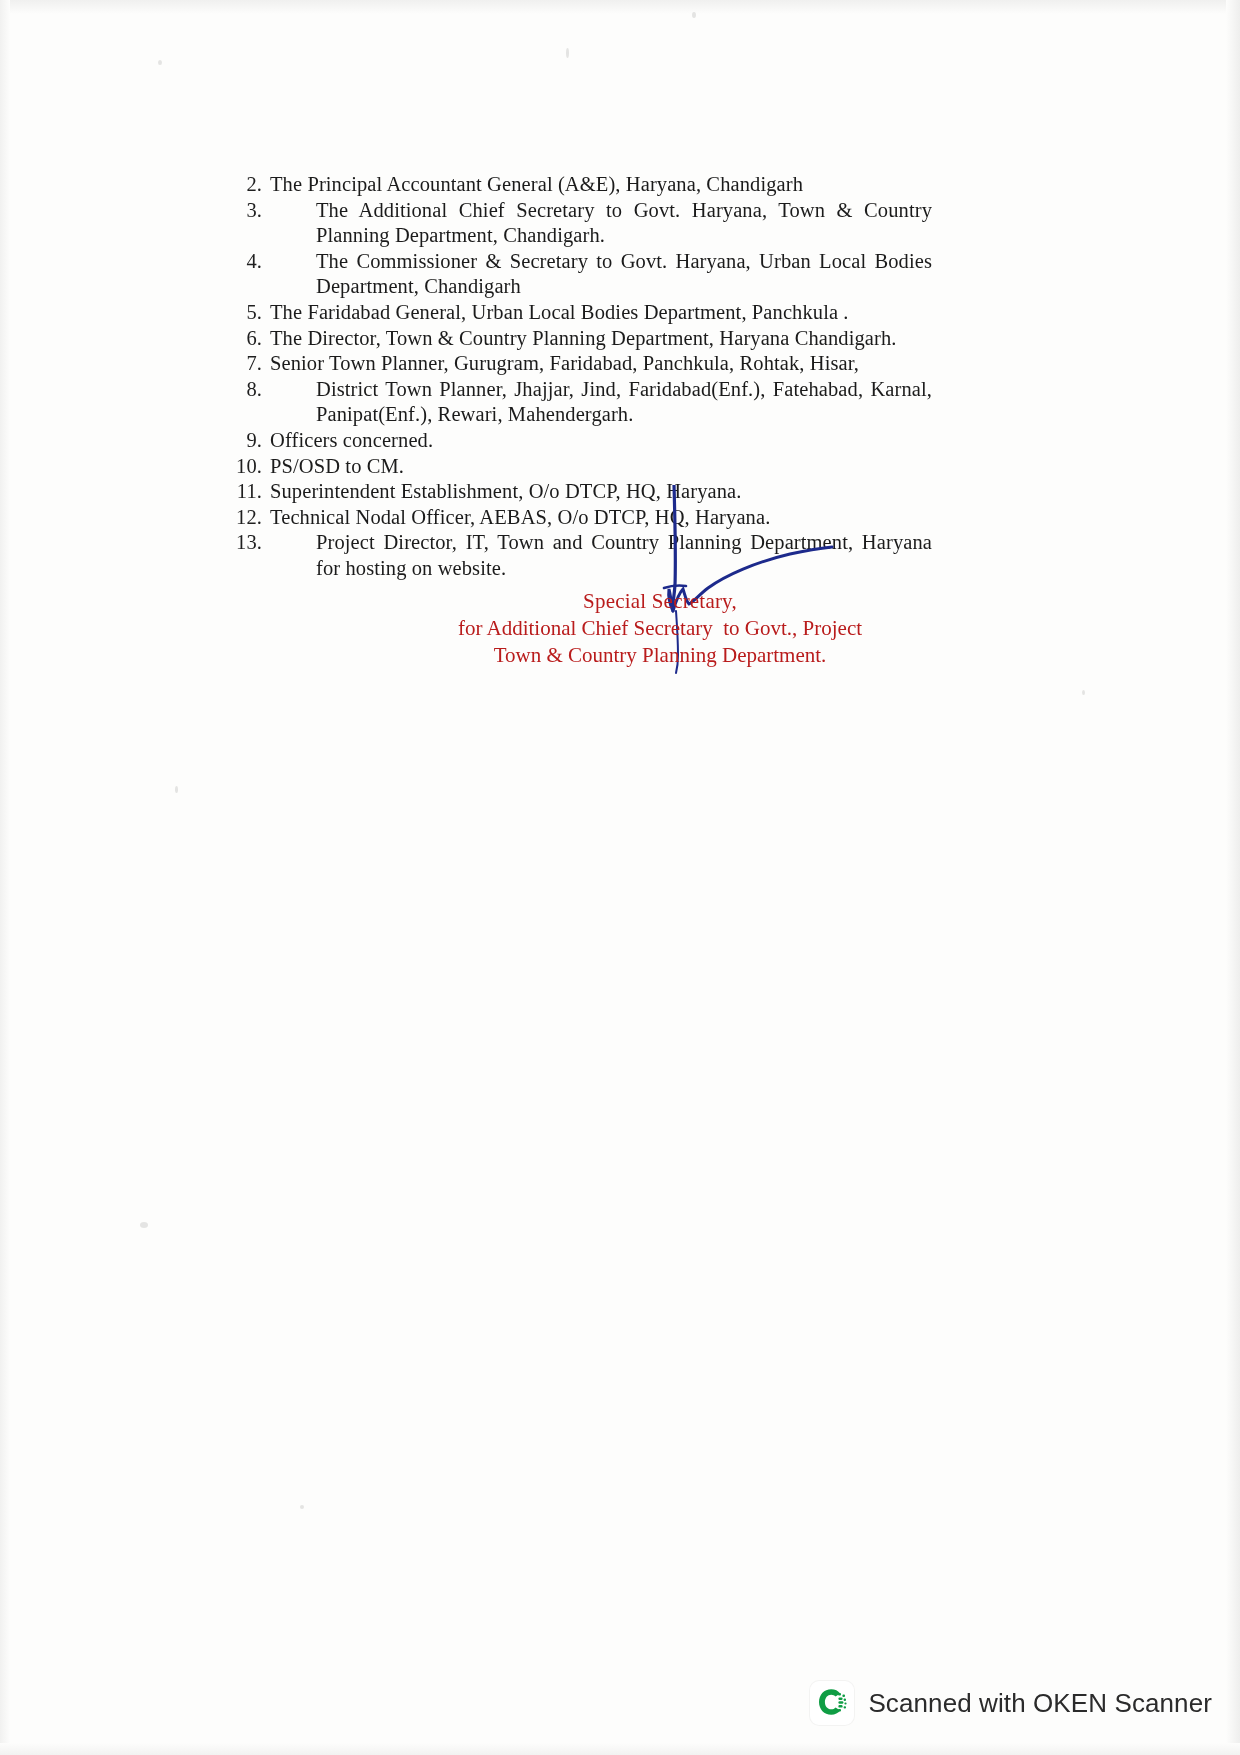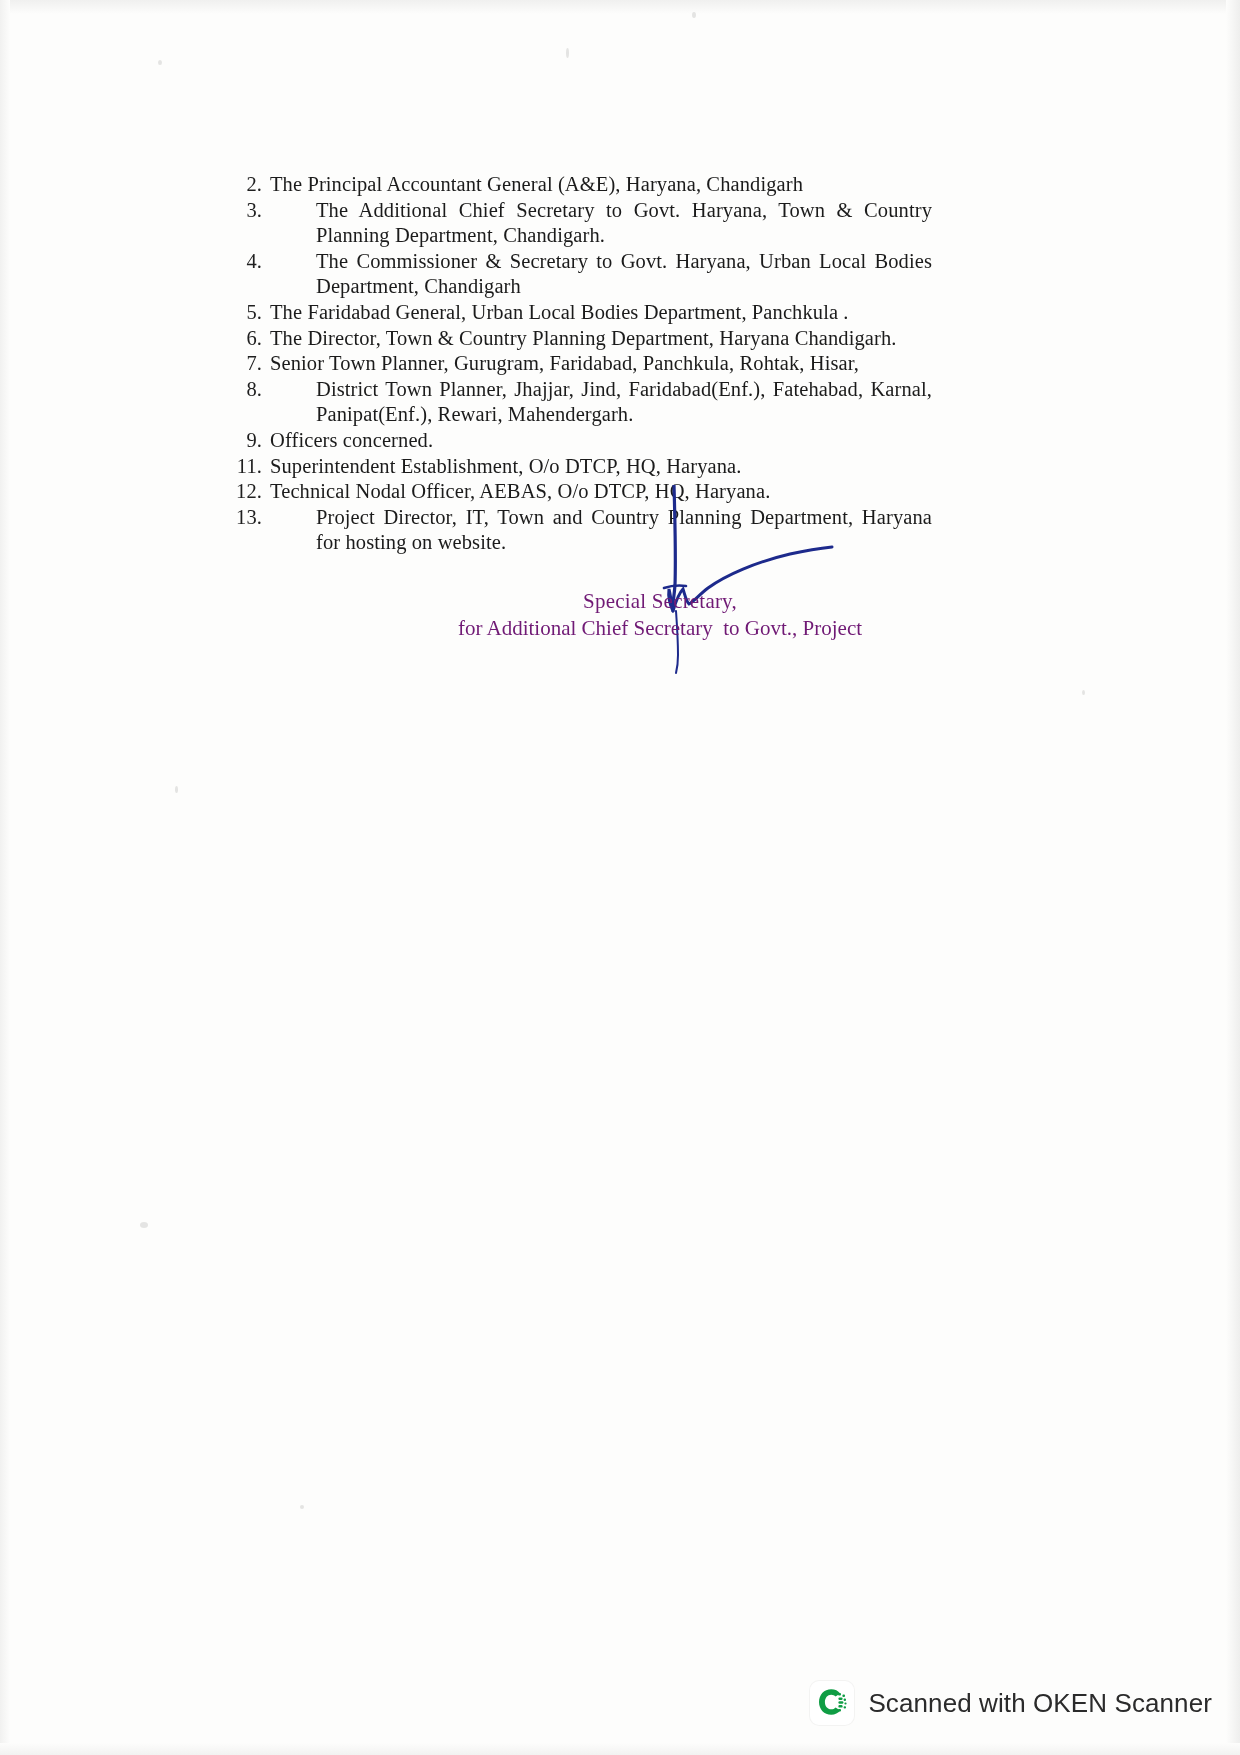--- a/index.html
+++ b/index.html
@@ -96,21 +96,21 @@
   .sign-block {
     position: absolute;
     left: 380px;
     top: 588px;
     width: 560px;
     text-align: center;
   }
   .sign-line {
     font-size: 21px;
     line-height: 27px;
-    color: #701a75;
+    color: #b91c1c;
     white-space: pre;
   }
   .sign-line.l1 { letter-spacing: .2px; }
 
   .signature-ink {
     position: absolute;
     left: 600px;
     top: 485px;
     width: 260px;
     height: 190px;
@@ -190,20 +190,24 @@
         </li>
         <li class="dist-item justify">
           <span class="num">8.</span>
           <span class="txt">District Town Planner, Jhajjar, Jind, Faridabad(Enf.), Fatehabad, Karnal, Panipat(Enf.), Rewari, Mahendergarh.</span>
         </li>
         <li class="dist-item">
           <span class="num">9.</span>
           <span class="txt">Officers concerned.</span>
         </li>
         <li class="dist-item">
+          <span class="num">10.</span>
+          <span class="txt">PS/OSD to CM.</span>
+        </li>
+        <li class="dist-item">
           <span class="num">11.</span>
           <span class="txt">Superintendent Establishment, O/o DTCP, HQ, Haryana.</span>
         </li>
         <li class="dist-item">
           <span class="num">12.</span>
           <span class="txt">Technical Nodal Officer, AEBAS, O/o DTCP, HQ, Haryana.</span>
         </li>
         <li class="dist-item justify">
           <span class="num">13.</span>
           <span class="txt">Project Director, IT, Town and Country Planning Department, Haryana for hosting on website.</span>
@@ -216,20 +220,21 @@
     <path d="M72 122 C71 114, 70 108, 69 104 C68 112, 70 120, 73 126" fill="none" stroke="#1d2a8c" stroke-width="3" stroke-linecap="round"></path>
     <path d="M64 103 C70 101, 78 100, 86 101" fill="none" stroke="#1d2a8c" stroke-width="2.6" stroke-linecap="round"></path>
     <path d="M73 126 C76 116, 79 108, 83 104 C85 110, 86 116, 89 119 C93 117, 99 110, 108 103
              C126 90, 156 77, 190 69 C208 65, 222 63, 232 62" fill="none" stroke="#1d2a8c" stroke-width="3" stroke-linecap="round"></path>
     <path d="M76 126 C77 140, 78 156, 78 170 C78 178, 77 184, 76 188" fill="none" stroke="#1d2a8c" stroke-width="2" stroke-linecap="round"></path>
   </svg>
 
   <div class="sign-block">
     <div class="sign-line l1">Special Secretary,</div>
     <div class="sign-line l2">for Additional Chief Secretary  to Govt., Project</div>
+    <div class="sign-line l3">Town &amp; Country Planning Department.</div>
   </div>
 
   <div class="watermark">
     <div class="oken-logo">
       <svg width="34" height="34" viewBox="0 0 34 34">
         <path d="M16.2 3.2 C9.2 3.2 4.0 8.6 4.0 16.0 C4.0 23.4 9.2 28.8 16.2 28.8
                  C20.0 28.8 23.2 27.2 25.2 24.6 L20.6 21.4 C19.5 22.6 18.0 23.3 16.2 23.3
                  C12.5 23.3 9.9 20.2 9.9 16.0 C9.9 11.8 12.5 8.7 16.2 8.7
                  C18.0 8.7 19.5 9.4 20.6 10.6 L25.2 7.4 C23.2 4.8 20.0 3.2 16.2 3.2 Z" fill="#0f9d44"></path>
         <rect x="23.0" y="7.0" width="3.0" height="2.6" rx="1" fill="#0f9d44"></rect>

